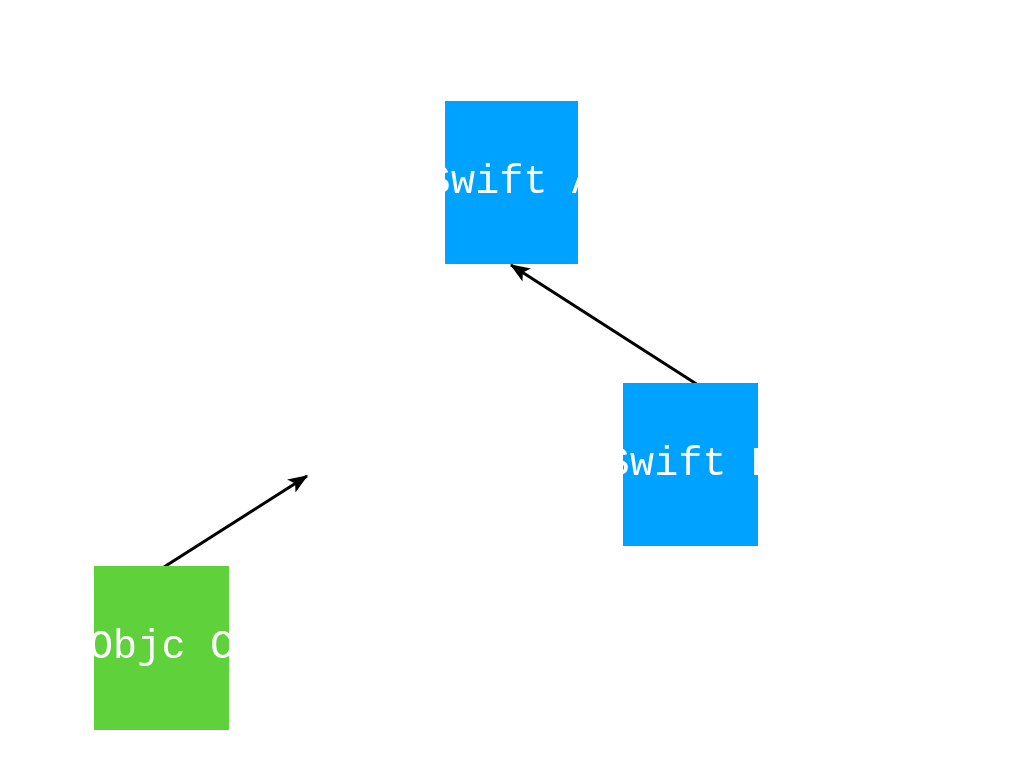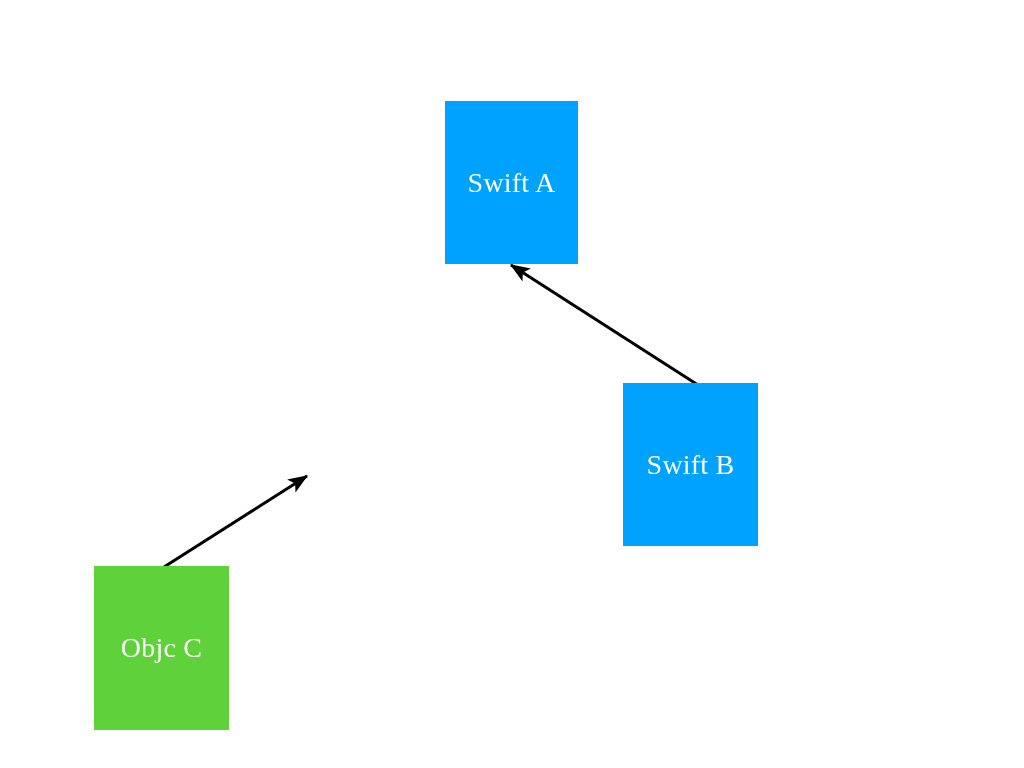--- a/index.html
+++ b/index.html
@@ -29,22 +29,22 @@
   }
   .node {
     position: absolute;
     display: flex;
     align-items: center;
     justify-content: center;
     box-sizing: border-box;
   }
   .node-label {
     color: #ffffff;
-    font-family: Liberation Serif, serif;
-    font-size: 28px;
+    font-family: Liberation Mono, monospace;
+    font-size: 40px;
     font-weight: 400;
     line-height: 1;
     letter-spacing: 0.2px;
     white-space: nowrap;
     -webkit-font-smoothing: antialiased;
   }
   #node-swift-a {
     left: 445px;
     top: 101px;
     width: 133px;

